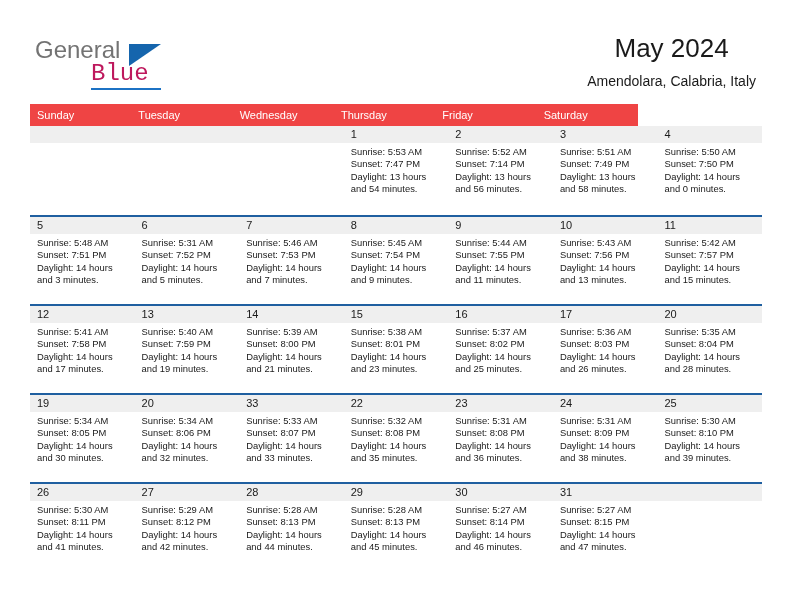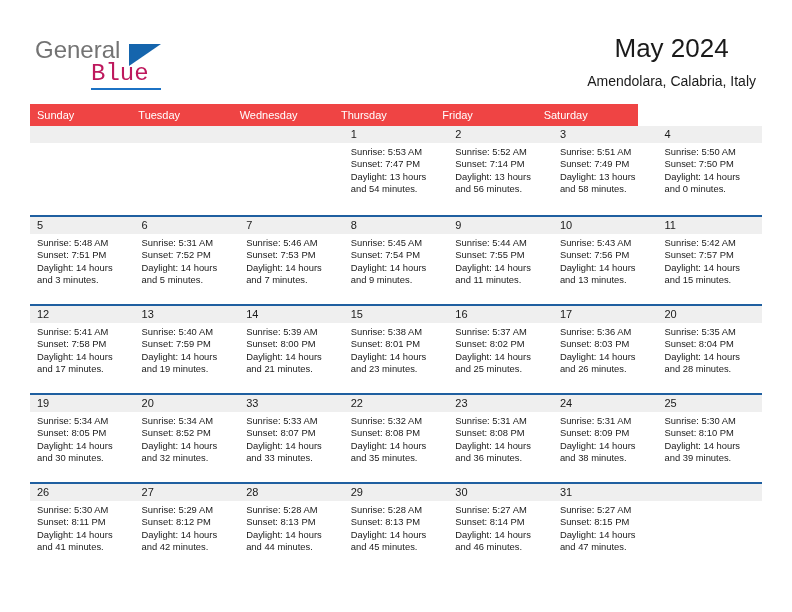--- a/index.html
+++ b/index.html
@@ -368,21 +368,21 @@
               <div>Sunrise: 5:34 AM</div>
               <div>Sunset: 8:05 PM</div>
               <div>Daylight: 14 hours</div>
               <div>and 30 minutes.</div>
             </div>
           </div>
           <div class="day">
             <div class="day-num">20</div>
             <div class="day-info">
               <div>Sunrise: 5:34 AM</div>
-              <div>Sunset: 8:52 PM</div>
+              <div>Sunset: 8:06 PM</div>
               <div>Daylight: 14 hours</div>
               <div>and 32 minutes.</div>
             </div>
           </div>
           <div class="day">
             <div class="day-num">33</div>
             <div class="day-info">
               <div>Sunrise: 5:33 AM</div>
               <div>Sunset: 8:07 PM</div>
               <div>Daylight: 14 hours</div>

